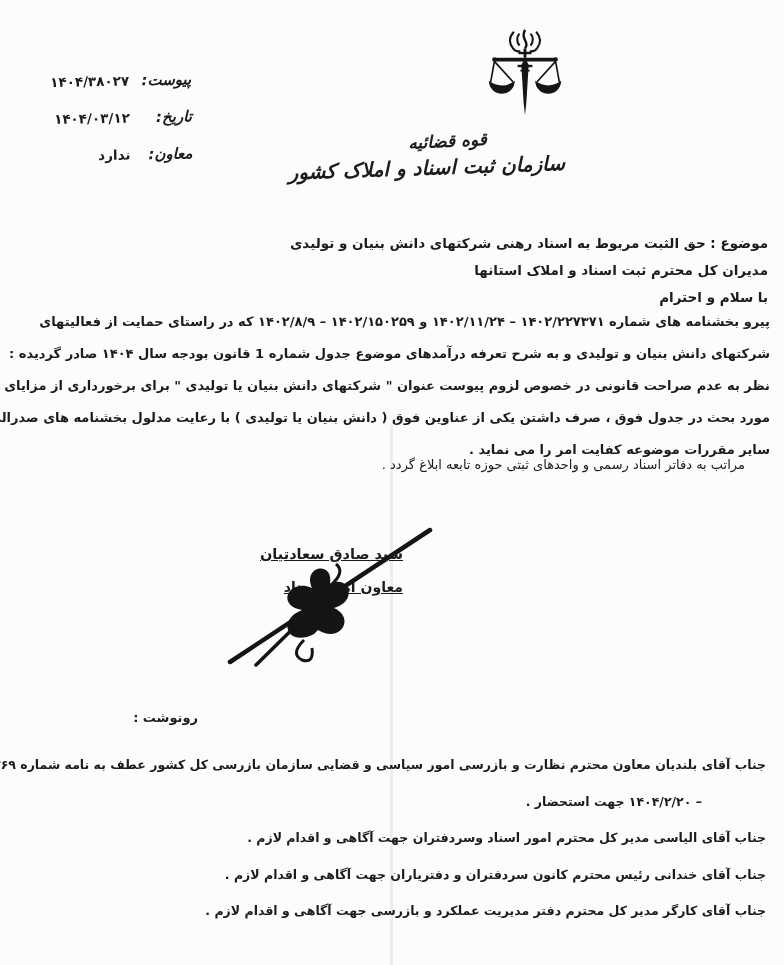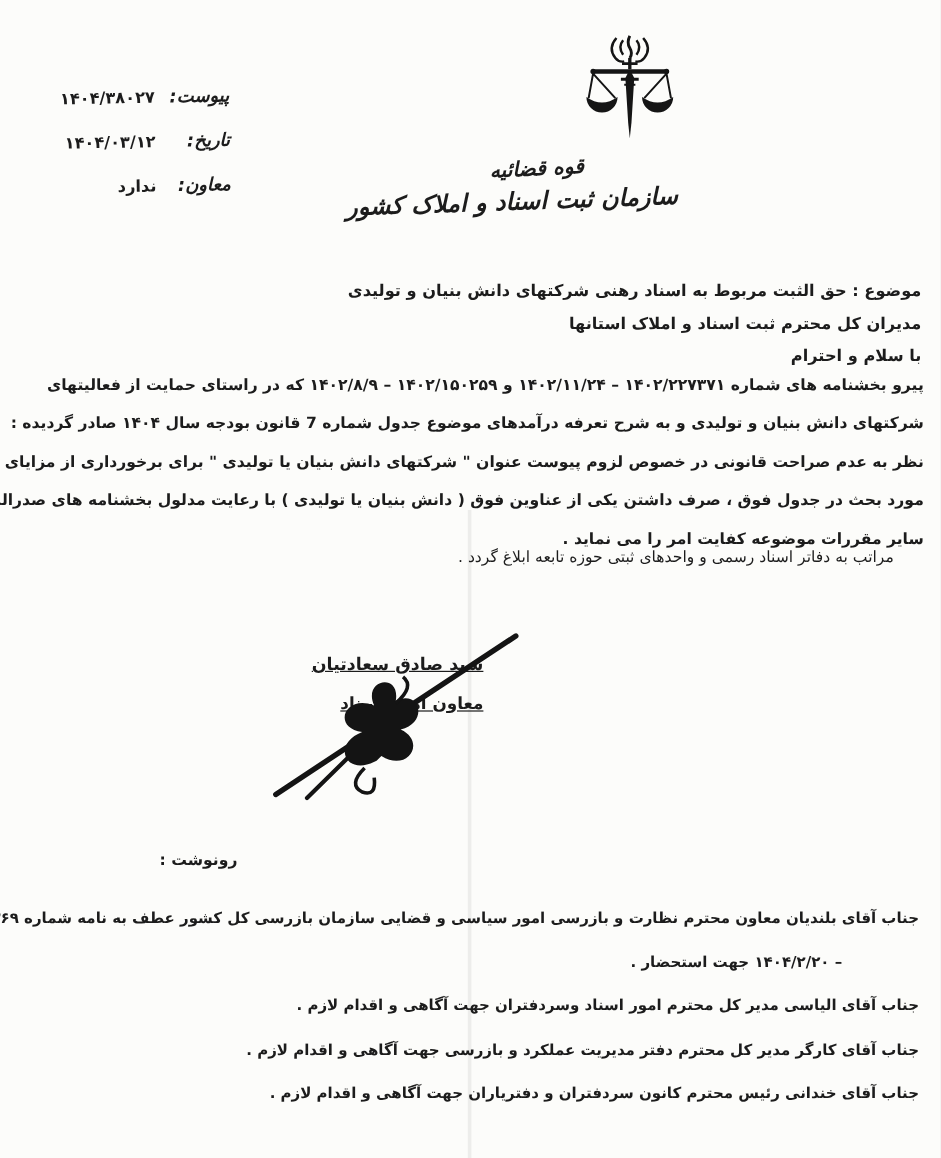--- a/index.html
+++ b/index.html
@@ -108,21 +108,21 @@
   </div>
 
   <div class="recipient">
     <div>موضوع : حق الثبت مربوط به اسناد رهنی شرکتهای دانش بنیان و تولیدی</div>
     <div>مدیران کل محترم ثبت اسناد و املاک استانها</div>
     <div>با سلام و احترام</div>
   </div>
 
   <div class="body-lines">
     <div>پیرو بخشنامه های شماره ۱۴۰۲/۲۲۷۳۷۱ – ۱۴۰۲/۱۱/۲۴ و ۱۴۰۲/۱۵۰۲۵۹ – ۱۴۰۲/۸/۹ که در راستای حمایت از فعالیتهای</div>
-    <div>شرکتهای دانش بنیان و تولیدی و به شرح تعرفه درآمدهای موضوع جدول شماره 7 قانون بودجه سال ۱۴۰۴ صادر گردیده :</div>
+    <div>شرکتهای دانش بنیان و تولیدی و به شرح تعرفه درآمدهای موضوع جدول شماره 1 قانون بودجه سال ۱۴۰۴ صادر گردیده :</div>
     <div>نظر به عدم صراحت قانونی در خصوص لزوم پیوست عنوان " شرکتهای دانش بنیان یا تولیدی " برای برخورداری از مزایای قانونی</div>
     <div>مورد بحث در جدول فوق ، صرف داشتن یکی از عناوین فوق ( دانش بنیان یا تولیدی ) با رعایت مدلول بخشنامه های صدرالذکر و</div>
     <div>سایر مقررات موضوعه کفایت امر را می نماید .</div>
   </div>
   <div class="closing">مراتب به دفاتر اسناد رسمی و واحدهای ثبتی حوزه تابعه ابلاغ گردد .</div>
 
   <div class="signature">
     <div class="sig-name">سید صادق سعادتیان</div>
     <div class="sig-title">معاون امور اسناد</div>
   </div>
@@ -132,17 +132,17 @@
     <path d="M96 112 C70 126 58 98 84 88 C58 84 70 56 94 66 C84 44 116 38 112 62 C132 52 140 80 116 86 C138 96 122 122 100 108 Z" fill="#141414" stroke="none"></path>
     <path d="M86 118 q-14 14 -2 20 q12 4 10 -12" stroke-width="3"></path>
     <path d="M112 64 q16 -14 6 -22" stroke-width="3"></path>
   </svg>
 
   <div class="cc-heading">رونوشت :</div>
   <div class="cc-list">
     <div>جناب آقای بلندیان معاون محترم نظارت و بازرسی امور سیاسی و قضایی سازمان بازرسی کل کشور عطف به نامه شماره ۶۳۳۶۹</div>
     <div class="cc-cont">– ۱۴۰۴/۲/۲۰ جهت استحضار .</div>
     <div>جناب آقای الیاسی مدیر کل محترم امور اسناد وسردفتران جهت آگاهی و اقدام لازم .</div>
+    <div>جناب آقای خندانی رئیس محترم کانون سردفتران و دفتریاران جهت آگاهی و اقدام لازم .</div>
     <div>جناب آقای کارگر مدیر کل محترم دفتر مدیریت عملکرد و بازرسی جهت آگاهی و اقدام لازم .</div>
-    <div>جناب آقای خندانی رئیس محترم کانون سردفتران و دفتریاران جهت آگاهی و اقدام لازم .</div>
   </div>
 
 </div>
 
 </body></html>

